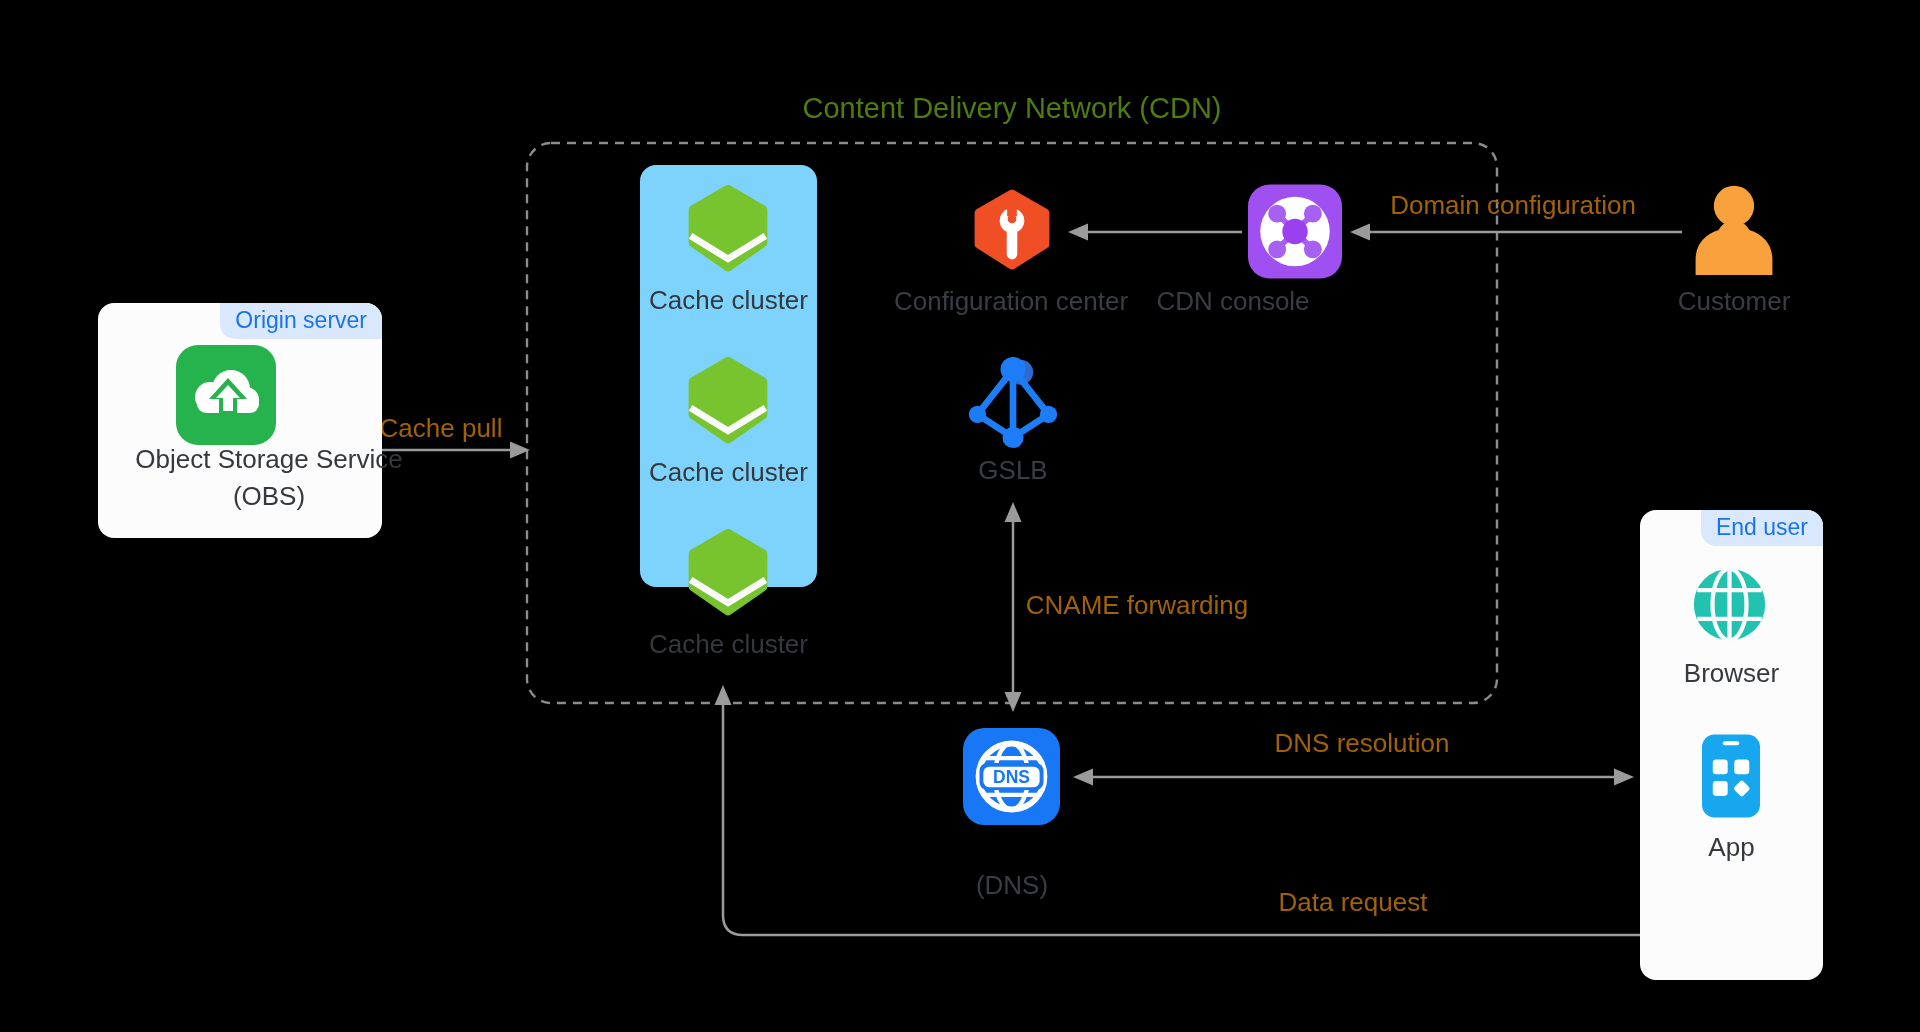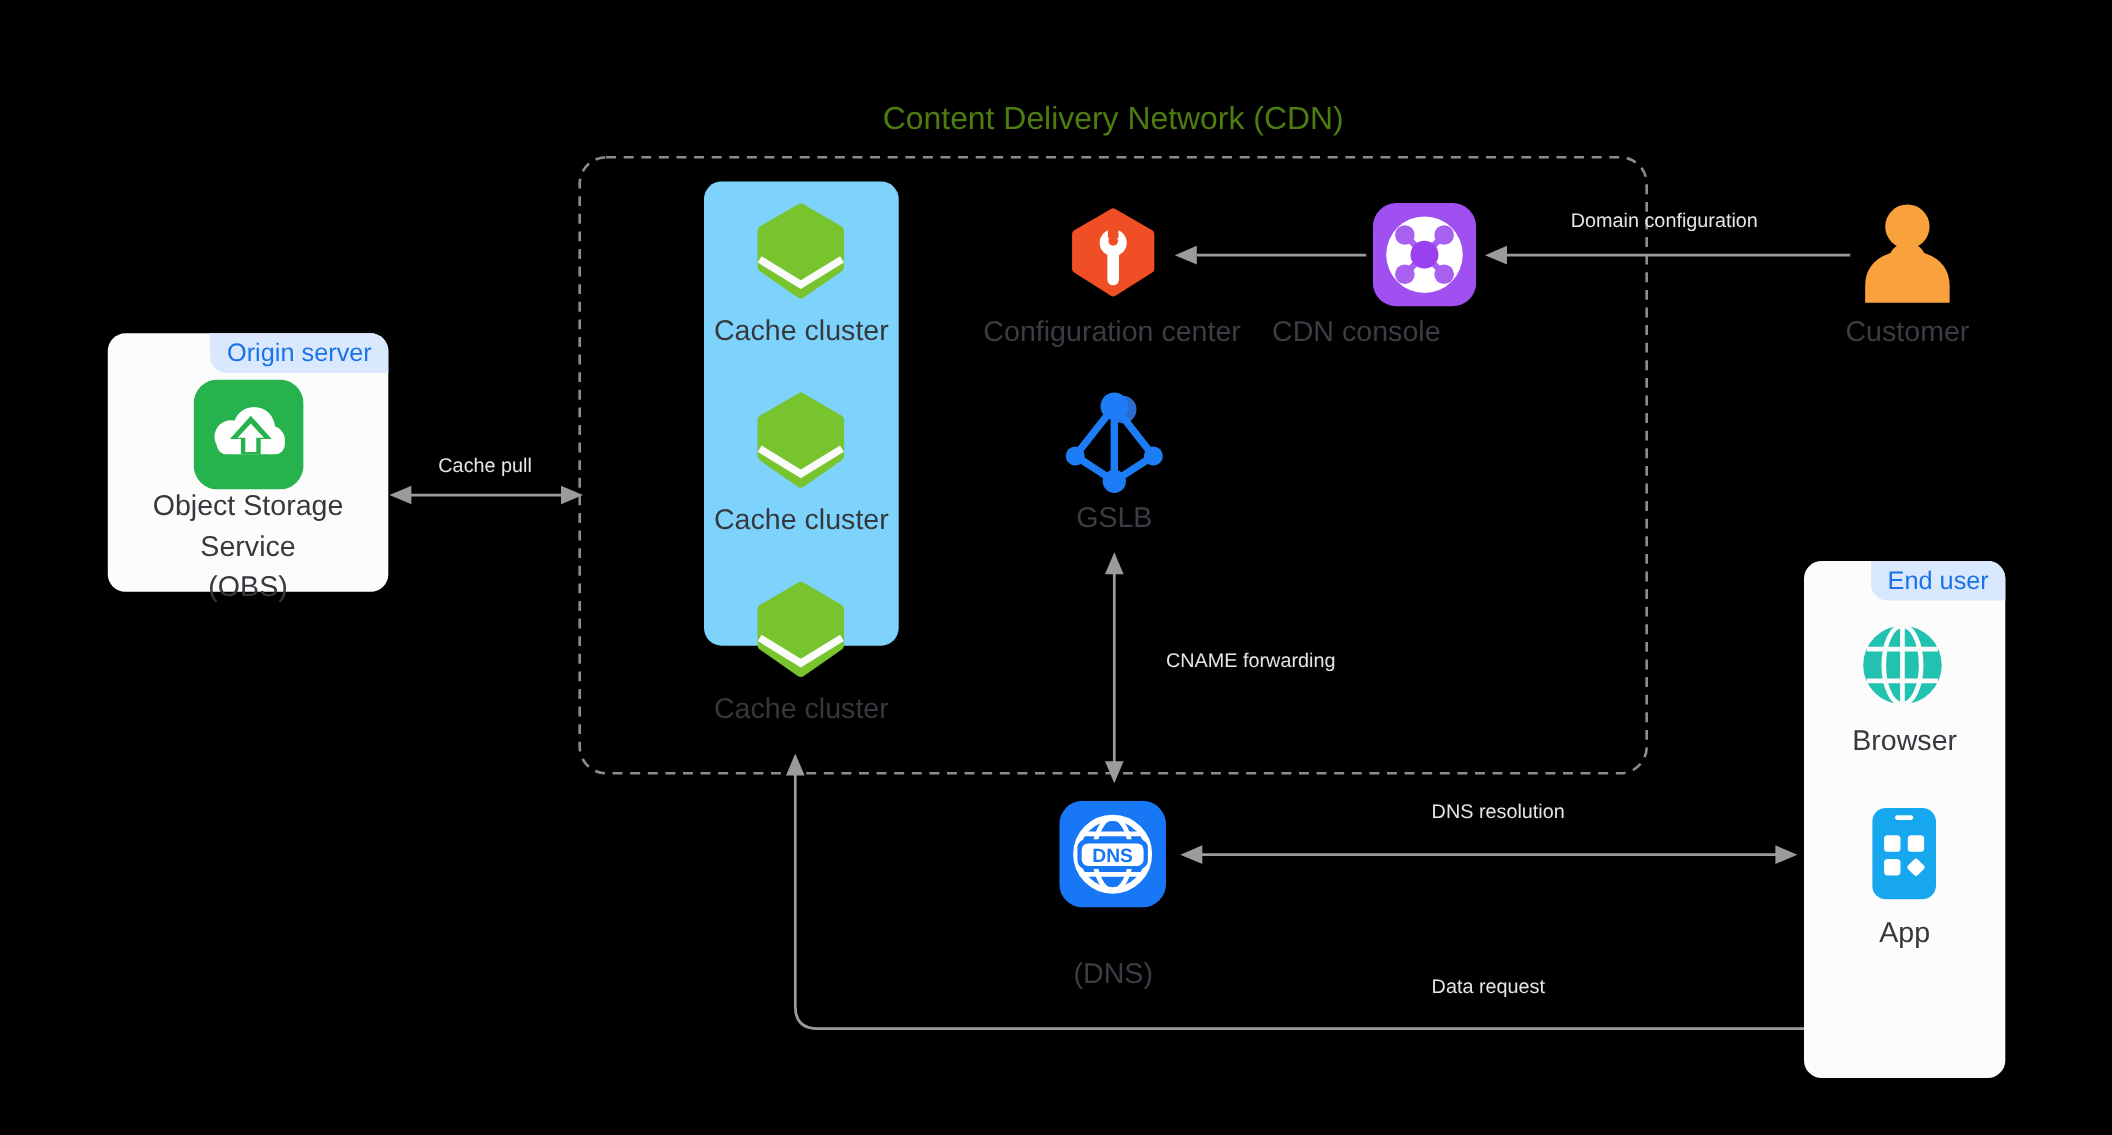--- a/index.html
+++ b/index.html
@@ -8,25 +8,25 @@
   .abs{position:absolute;}
   .overlay{position:absolute;left:0;top:0;width:1920px;height:1032px;}
 
   .title{position:absolute;left:1012px;top:92px;transform:translateX(-50%);
          font-size:29px;color:#4d7c0f;white-space:nowrap;}
 
   .whitebox{position:absolute;background:#FCFCFC;border-radius:16px;}
   .tag{position:absolute;top:0;right:0;background:#D9E8FC;color:#1A73E8;
        font-size:23px;padding:4px 15px 5px;border-radius:0 16px 0 15px;white-space:nowrap;}
 
-  .lbl-light{position:absolute;transform:translateX(-50%);color:#e5e5e5;font-size:18px;white-space:nowrap;}
+  .lbl-light{position:absolute;transform:translateX(-50%);color:#a16207;font-size:26px;white-space:nowrap;}
   .lbl-dark{position:absolute;transform:translateX(-50%);color:#3A3E44;font-size:26px;white-space:nowrap;}
   .lbl-inbox{position:absolute;width:100%;text-align:center;color:#35383D;font-size:26px;}
 
-  .origin-box{left:98px;top:303px;width:255px;height:235px;}
+  .origin-box{left:98px;top:303px;width:255px;height:235px;padding-left:29px;}
   .origin-name{top:138px;line-height:37px;}
 
   .cache-panel{left:640px;top:165px;width:177px;height:422px;background:#7dd3fc;}
   .cache-icon{position:absolute;left:40px;width:96px;height:96px;}
 
   .enduser-box{left:1640px;top:510px;width:183px;height:470px;}
 
   svg{display:block;}
 </style>
 </head>

